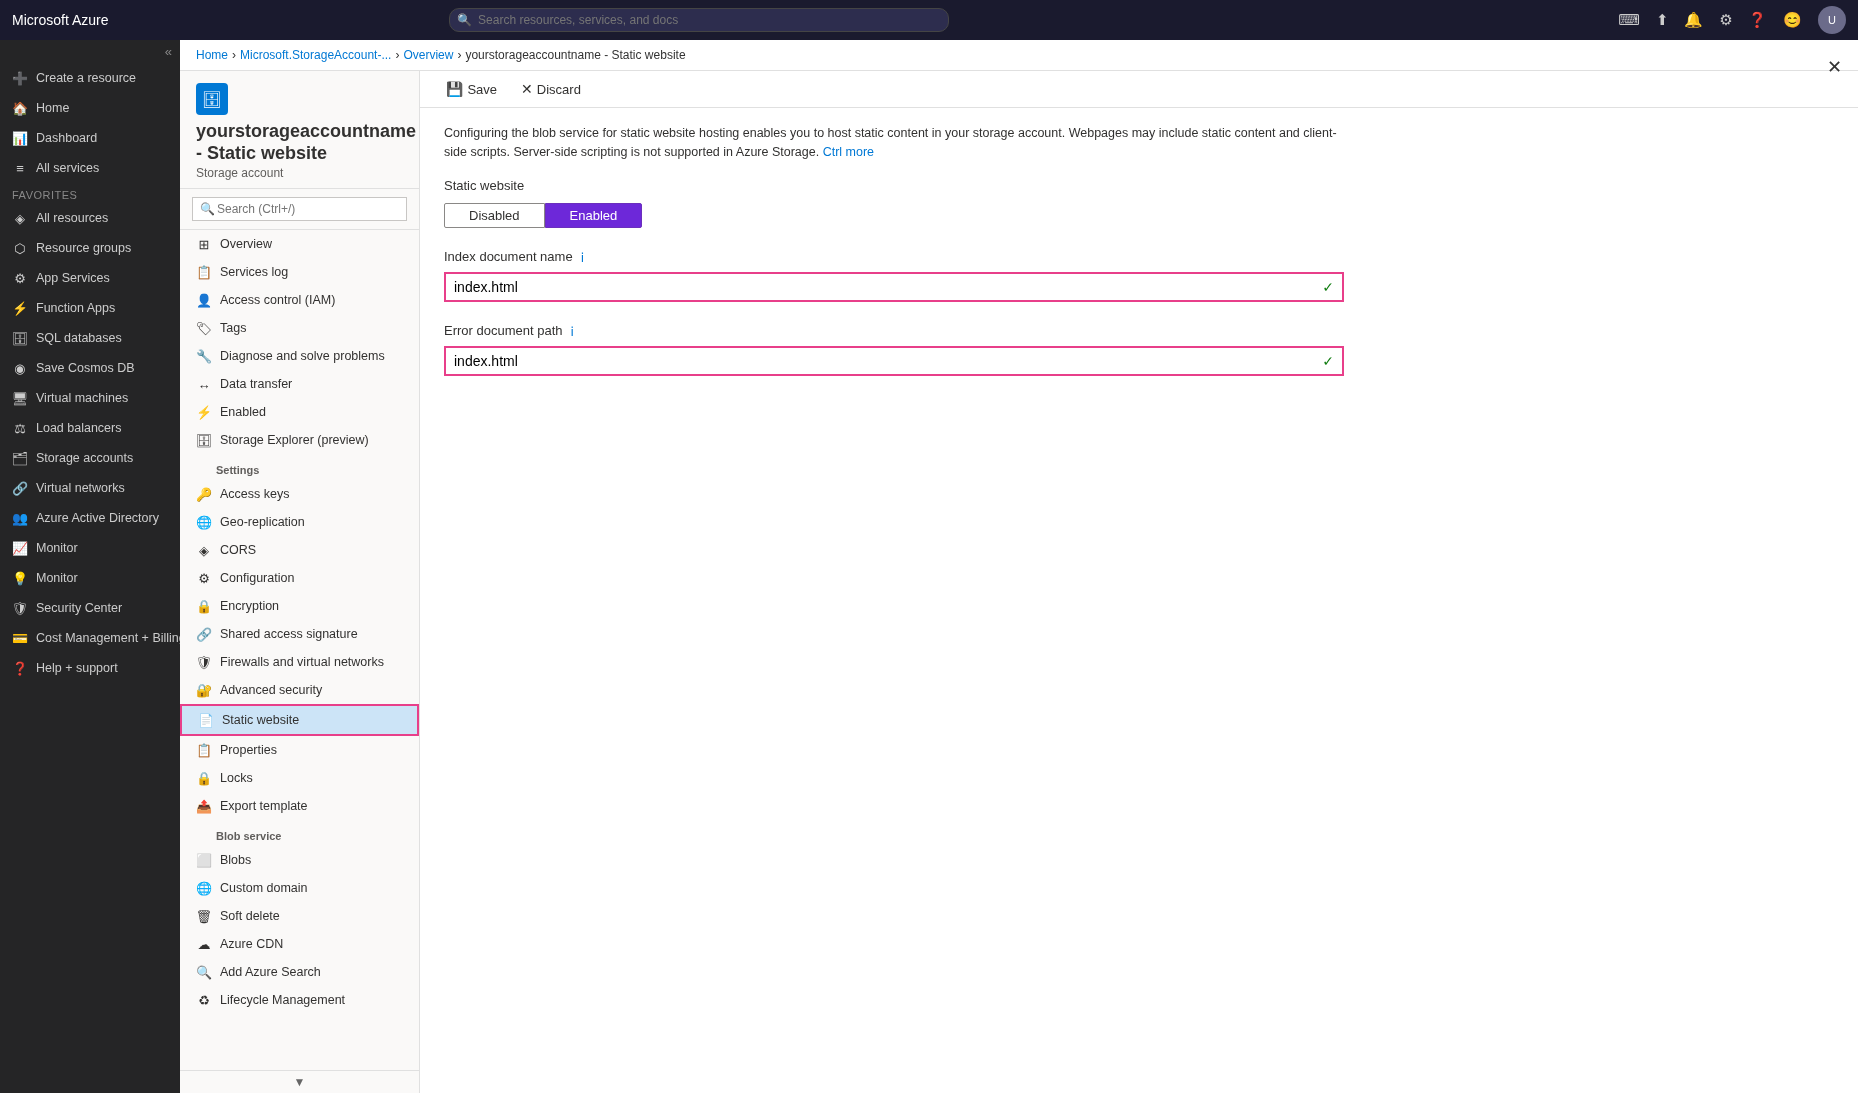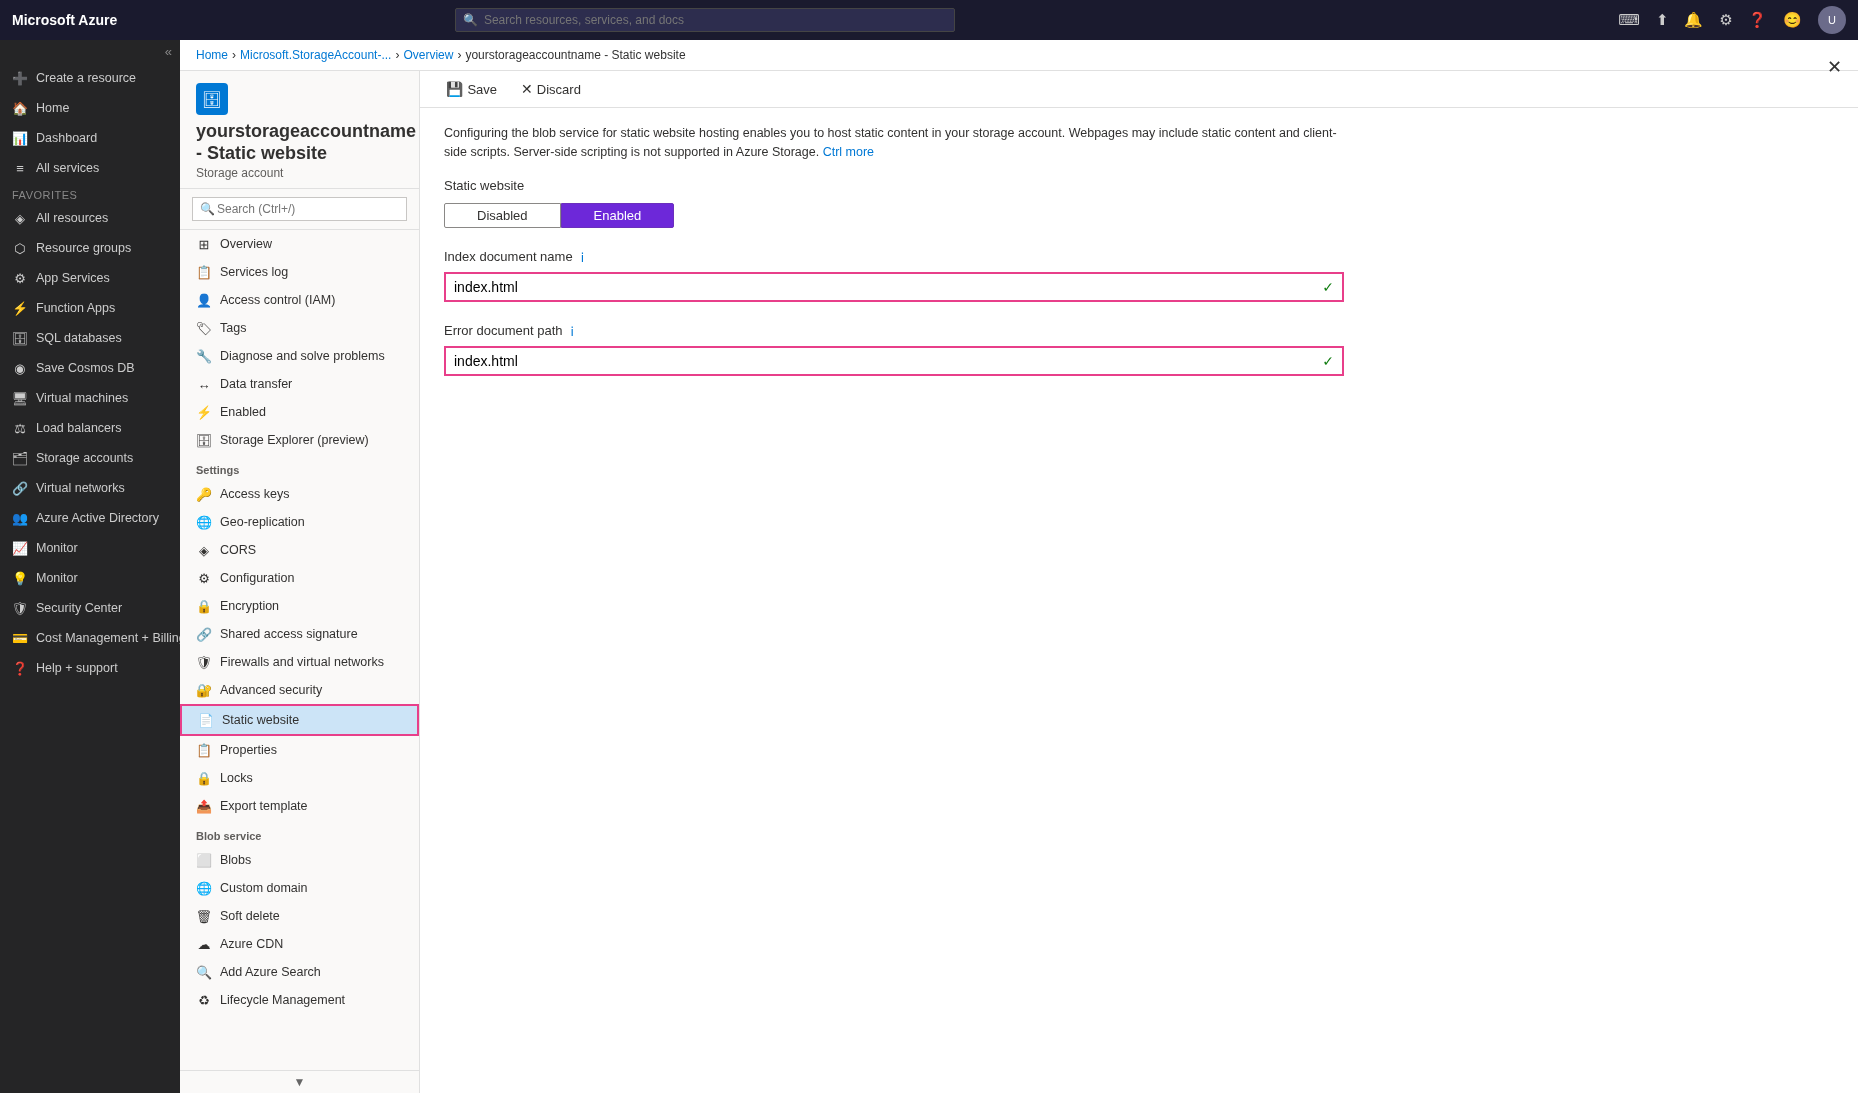--- a/index.html
+++ b/index.html
@@ -12,37 +12,37 @@
       height: 40px;
       display: flex;
       align-items: center;
       padding: 0 12px;
       gap: 12px;
       flex-shrink: 0;
       z-index: 100;
     }
     .top-bar-brand {
       font-size: 14px;
-      font-weight: 700;
+      font-weight: 400;
       color: #fff;
       white-space: nowrap;
     }
     .top-bar-search {
       flex: 1;
       max-width: 500px;
       margin: 0 auto;
       position: relative;
     }
     .top-bar-search input {
       width: 100%;
       background: #2d2d4e;
       border: 1px solid #444;
       color: #ccc;
       padding: 4px 8px 4px 28px;
-      border-radius: 2px;
+      border-radius: 10px;
       font-size: 12px;
       outline: none;
     }
     .top-bar-search .search-icon-tb {
       position: absolute;
       left: 8px;
       top: 50%;
       transform: translateY(-50%);
       color: #888;
       font-size: 12px;
@@ -238,20 +238,21 @@
       display: flex;
       align-items: center;
       justify-content: center;
       font-size: 13px;
     }
     .nav-section-label {
       font-size: 11px;
       color: #605e5c;
       padding: 10px 16px 4px;
       font-weight: 600;
+      margin-left: 20px;
     }
 
     
     .main-content {
       flex: 1;
       display: flex;
       flex-direction: column;
       overflow: hidden;
       background: #fff;
     }
@@ -303,21 +304,21 @@
       margin-bottom: 10px;
       font-weight: 400;
     }
 
     
     .toggle-group {
       display: flex;
       margin-bottom: 20px;
     }
     .toggle-btn {
-      padding: 4px 32px;
+      padding: 4px 24px;
       border: 1px solid #8a8886;
       background: #fff;
       cursor: pointer;
       font-size: 13px;
       color: #323130;
     }
     .toggle-btn.active-toggle {
       background: #6d28d9;
       color: #fff;
       border-color: #6b2fbd;

